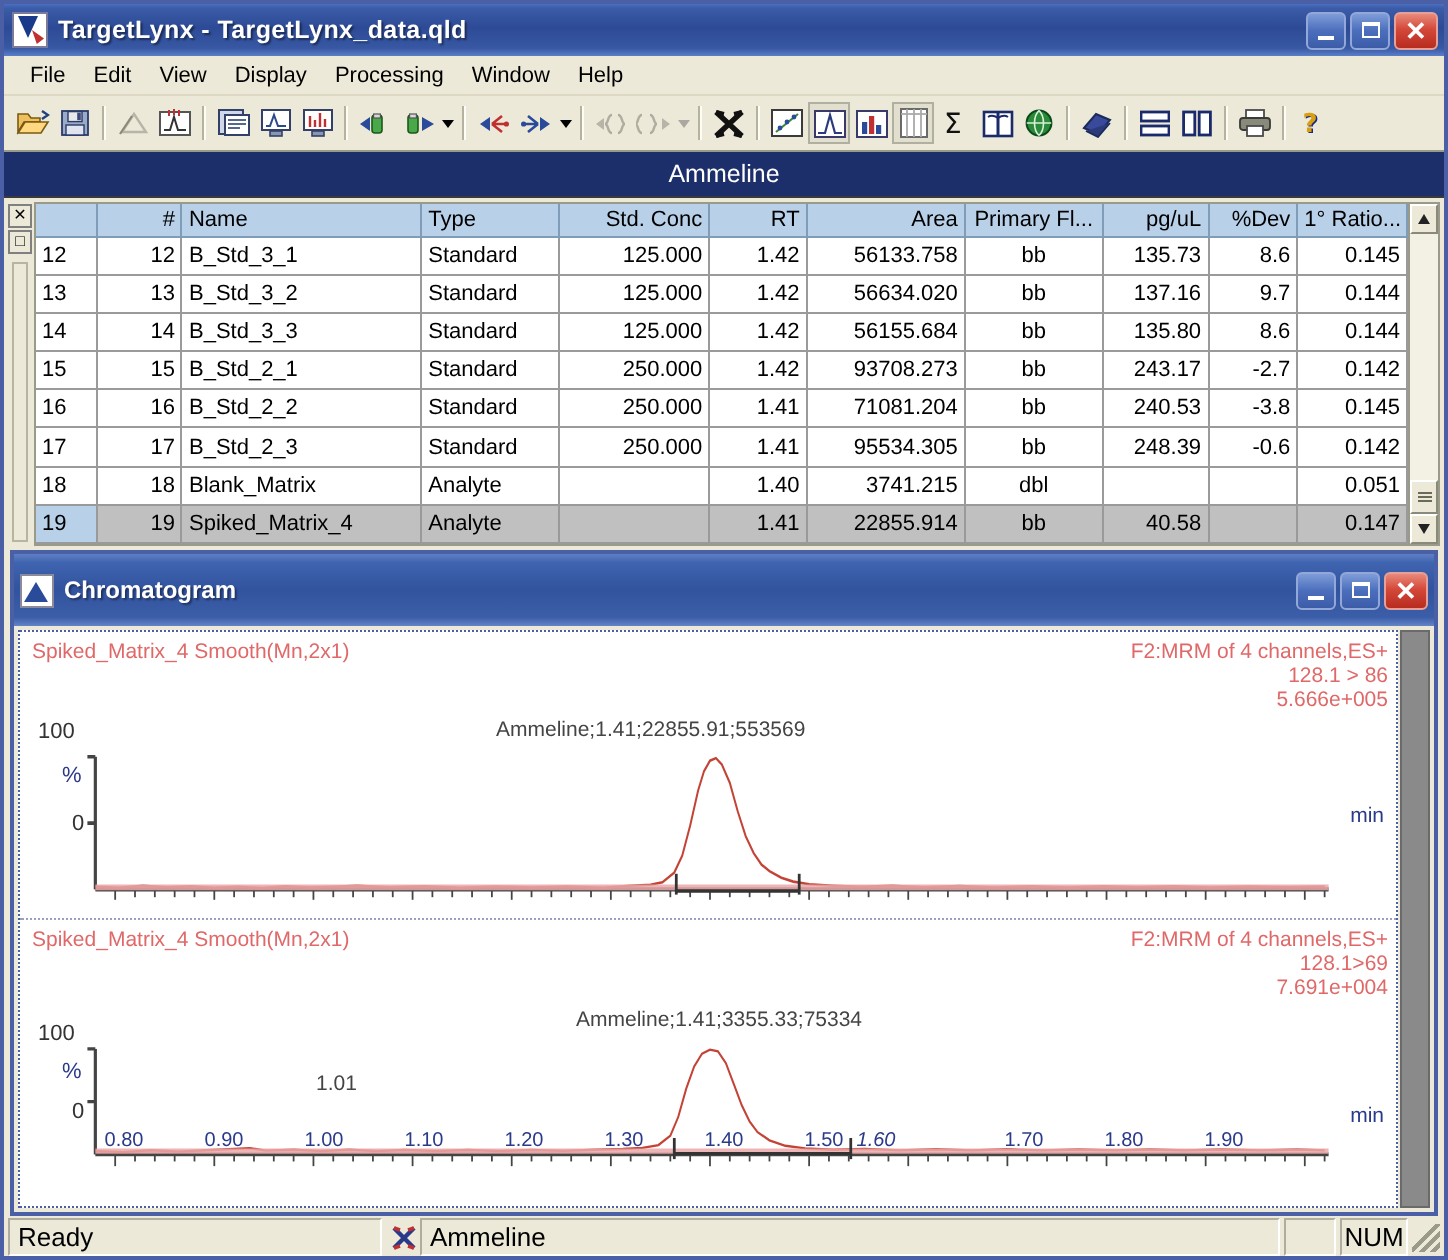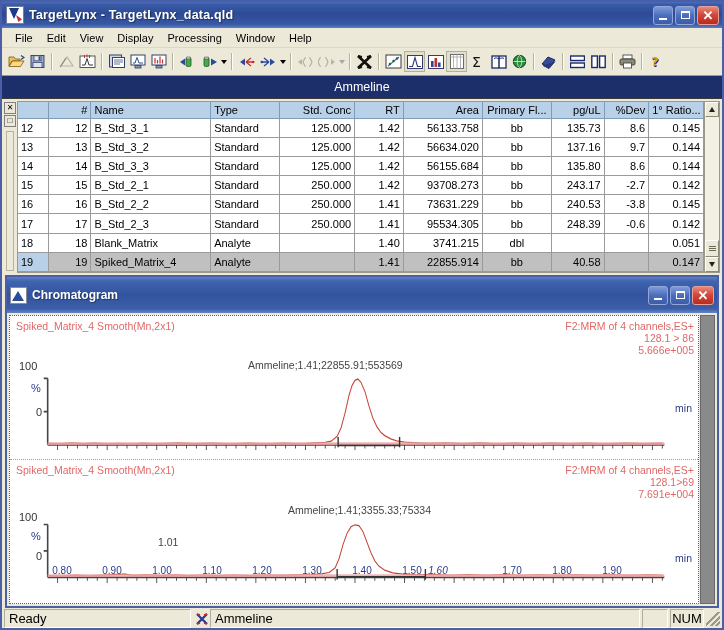--- a/index.html
+++ b/index.html
@@ -854,21 +854,21 @@
             <td class="num">-2.7</td>
             <td class="num">0.142</td>
           </tr>
           <tr>
             <td class="rowhdr">16</td>
             <td class="num">16</td>
             <td class="lft">B_Std_2_2</td>
             <td class="lft">Standard</td>
             <td class="num">250.000</td>
             <td class="num">1.41</td>
-            <td class="num">73631.229</td>
+            <td class="num">71081.204</td>
             <td class="ctr">bb</td>
             <td class="num">240.53</td>
             <td class="num">-3.8</td>
             <td class="num">0.145</td>
           </tr>
           <tr>
             <td class="rowhdr">17</td>
             <td class="num">17</td>
             <td class="lft">B_Std_2_3</td>
             <td class="lft">Standard</td>

